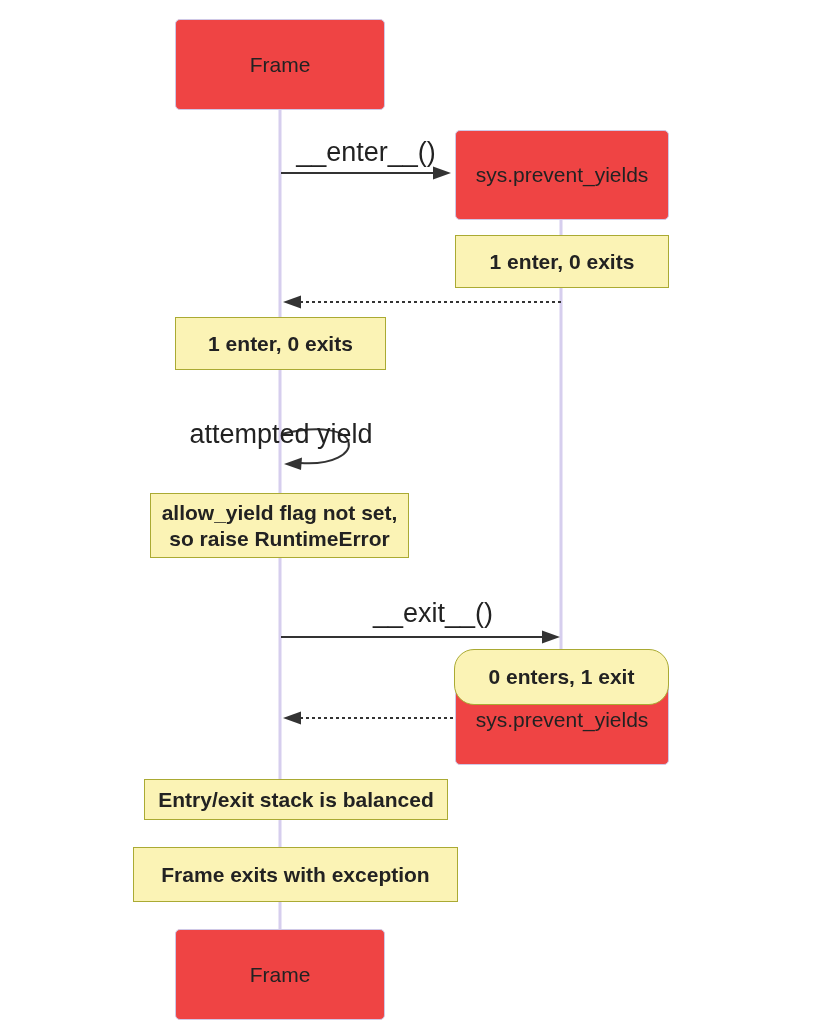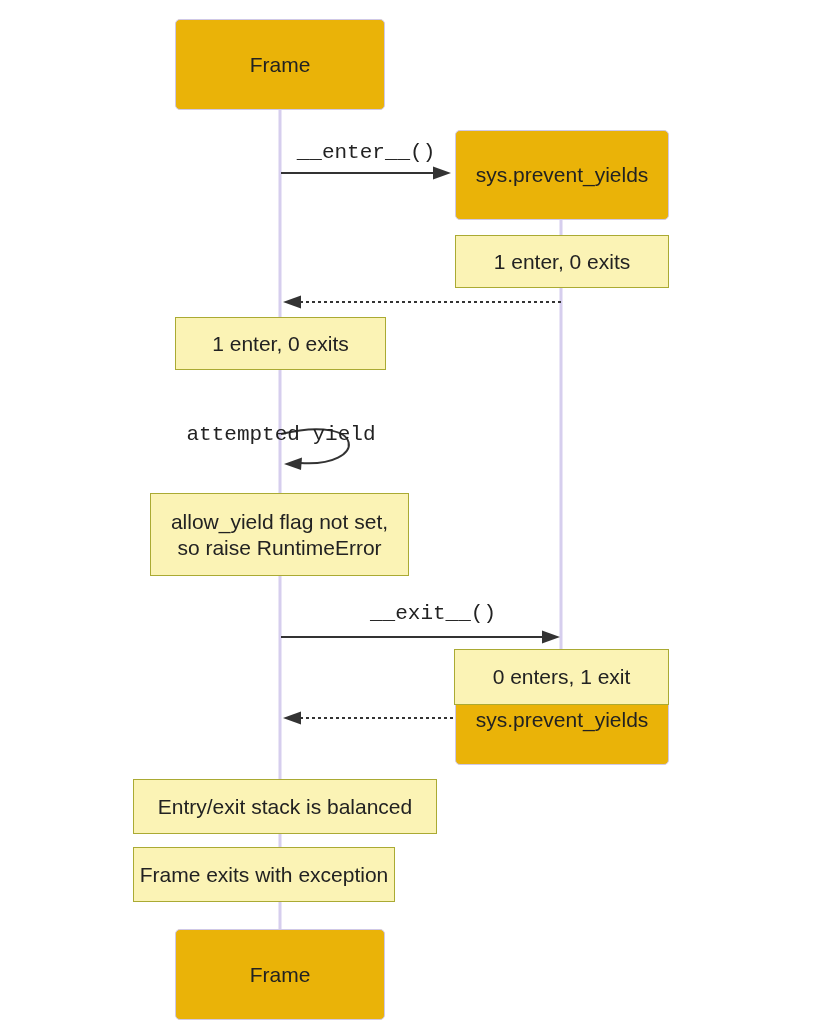--- a/index.html
+++ b/index.html
@@ -17,21 +17,21 @@
     overflow: hidden;
   }
   .layer-svg {
     position: absolute;
     left: 0;
     top: 0;
     z-index: 1;
   }
   .actor-box {
     position: absolute;
-    background: #eab308;
+    background: #ef4444;
     border: 1px solid #CFC8E6;
     border-radius: 5px;
     display: flex;
     align-items: center;
     justify-content: center;
     font-size: 21px;
     z-index: 2;
     box-sizing: border-box;
   }
   .note-box {
@@ -40,30 +40,30 @@
     border: 1.5px solid #AAAA33;
     display: flex;
     align-items: center;
     justify-content: center;
     text-align: center;
     font-size: 21px;
     line-height: 26px;
     white-space: pre-line;
     z-index: 3;
     box-sizing: border-box;
+    font-weight: bold;
   }
   .msg-label {
     position: absolute;
     transform: translate(-50%, -50%);
-    font-size: 21px;
+    font-size: 27px;
     white-space: nowrap;
     z-index: 2;
-    font-family: Liberation Mono, monospace;
   }
-  .under-note { z-index: 4; }
+  .under-note { z-index: 4; border-radius: 20px; }
   .lifeline { stroke: #D6CEEE; stroke-width: 3; }
   .msg-line { stroke: #333333; stroke-width: 2; }
   .msg-line.dashed { stroke-dasharray: 3,3; }
   .arrow-head { fill: #333333; stroke: none; }
   .loop-path { stroke: #333333; stroke-width: 2; fill: none; }
 </style>
 </head>
 <body>
 
 <div class="stage">
@@ -108,22 +108,22 @@
   <div class="msg-label" style="left:366px; top:152px;">__enter__()</div>
 
   <div class="msg-label" style="left:281px; top:434px;">attempted yield</div>
 
   <div class="msg-label" style="left:433px; top:613px;">__exit__()</div>
 
   <div class="note-box" style="left:455px; top:235px; width:214px; height:53px;">1 enter, 0 exits</div>
 
   <div class="note-box" style="left:175px; top:317px; width:211px; height:53px;">1 enter, 0 exits</div>
 
-  <div class="note-box" style="left:150px; top:493px; width:259px; height:83px;">allow_yield flag not set,
+  <div class="note-box" style="left:150px; top:493px; width:259px; height:65px;">allow_yield flag not set,
 so raise RuntimeError</div>
 
   <div class="note-box under-note" style="left:454px; top:649px; width:215px; height:56px;">0 enters, 1 exit</div>
 
-  <div class="note-box" style="left:133px; top:779px; width:304px; height:55px;">Entry/exit stack is balanced</div>
+  <div class="note-box" style="left:144px; top:779px; width:304px; height:41px;">Entry/exit stack is balanced</div>
 
-  <div class="note-box" style="left:133px; top:847px; width:262px; height:55px;">Frame exits with exception</div>
+  <div class="note-box" style="left:133px; top:847px; width:325px; height:55px;">Frame exits with exception</div>
 
 </div>
 
 </body></html>

